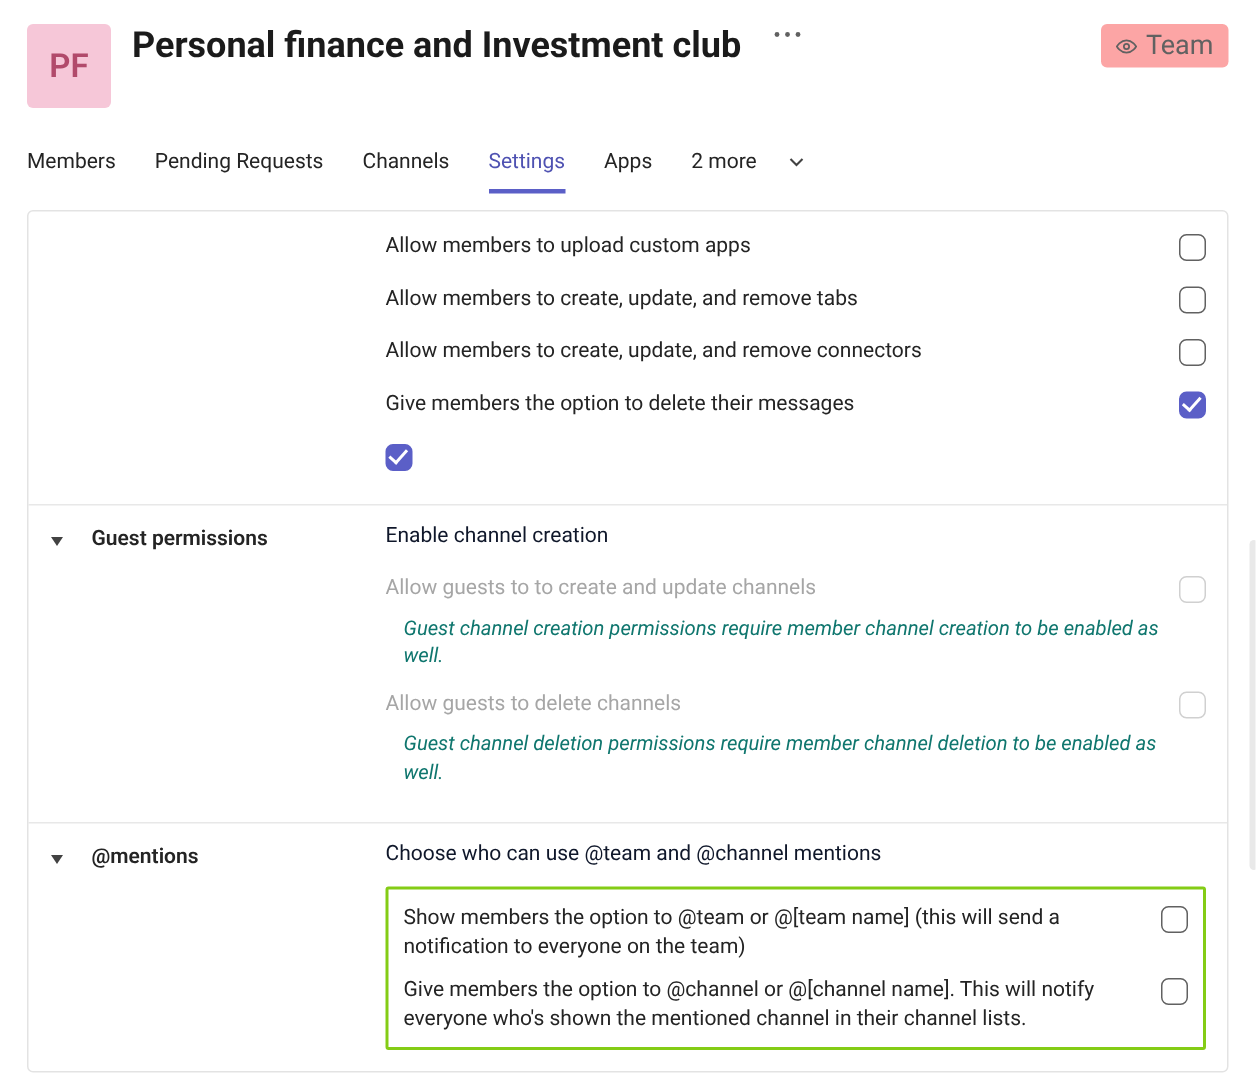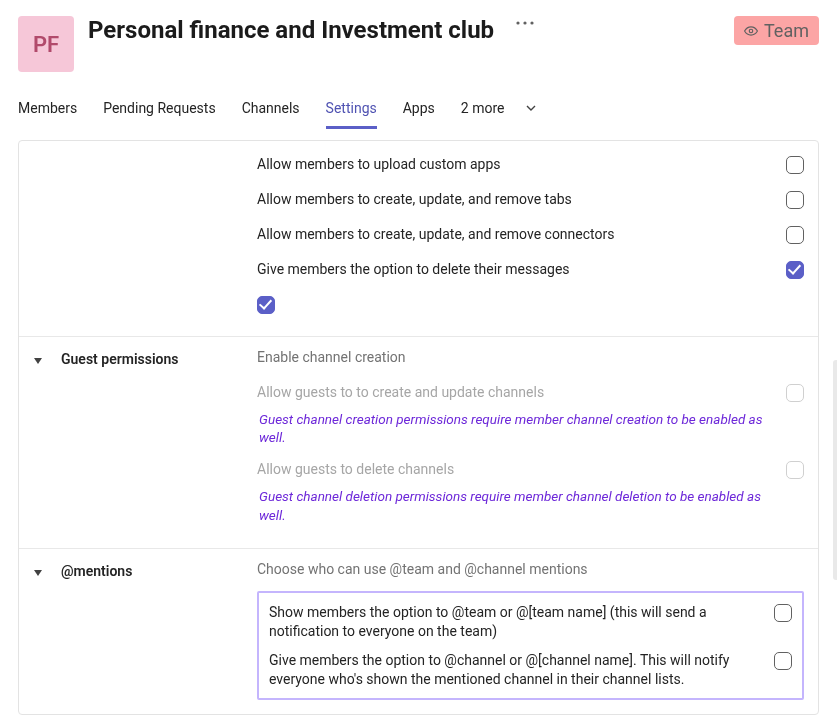--- a/index.html
+++ b/index.html
@@ -58,46 +58,46 @@
     grid-template-columns: 32px 196px 1fr;
     padding: 12px 14px 14px 10px;
   }
   .section.first-continued { border-top: none; padding-top: 6px; }
   .section .expander {
     width: 18px; height: 18px; display:flex; align-items:center; justify-content:center;
     margin-top: 3px; cursor:pointer; color:#424242;
   }
   .section .sec-label { font-weight:600; font-size:14px; padding-top:2px;}
   .section .sec-body {}
-  .sec-header-row { font-size:14px; color:#737373; margin-bottom:14px; }
+  .sec-header-row { font-size:14px; color:#0f172a; margin-bottom:14px; }
 
   .option-row {
     display:flex; align-items:flex-start; justify-content:space-between;
     gap: 24px;
     padding: 8px 0;
   }
   .option-row.tight { padding: 4px 0 6px 0; }
   .option-text { font-size:14px; color:#242424; line-height:1.35; max-width: 470px;}
   .option-text.disabled { color:#a6a6a6; }
-  .option-help { font-style: italic; color:#6d28d9; font-size:13.5px; line-height:1.35; margin: 2px 0 10px 2px; max-width: 520px;}
+  .option-help { font-style: italic; color:#0f766e; font-size:13.5px; line-height:1.35; margin: 2px 0 10px 12px; max-width: 520px;}
 
   .check {
     width:18px; height:18px; border:1.5px solid #616161; border-radius:5px;
     background:#fff; flex:none; margin-top:1px; cursor:pointer; position:relative;
   }
   .check.checked { background:#5b5fc7; border-color:#5b5fc7; }
   .check.checked::after {
     content:""; position:absolute; left:4px; top:0px;
     width:5px; height:10px; border:solid #fff; border-width:0 2px 2px 0;
     transform: rotate(42deg);
   }
   .check.disabled { border-color:#d0d0d0; cursor:default; }
 
   .highlight-box {
-    border: 2px solid #c4b5fd;
+    border: 2px solid #84cc16;
     border-radius: 2px;
     padding: 6px 10px 4px 10px;
     margin-top: 8px;
   }
 
   .tri {
     width:0; height:0;
     border-left:4px solid transparent; border-right:4px solid transparent;
     border-top:6px solid #424242;
   }

